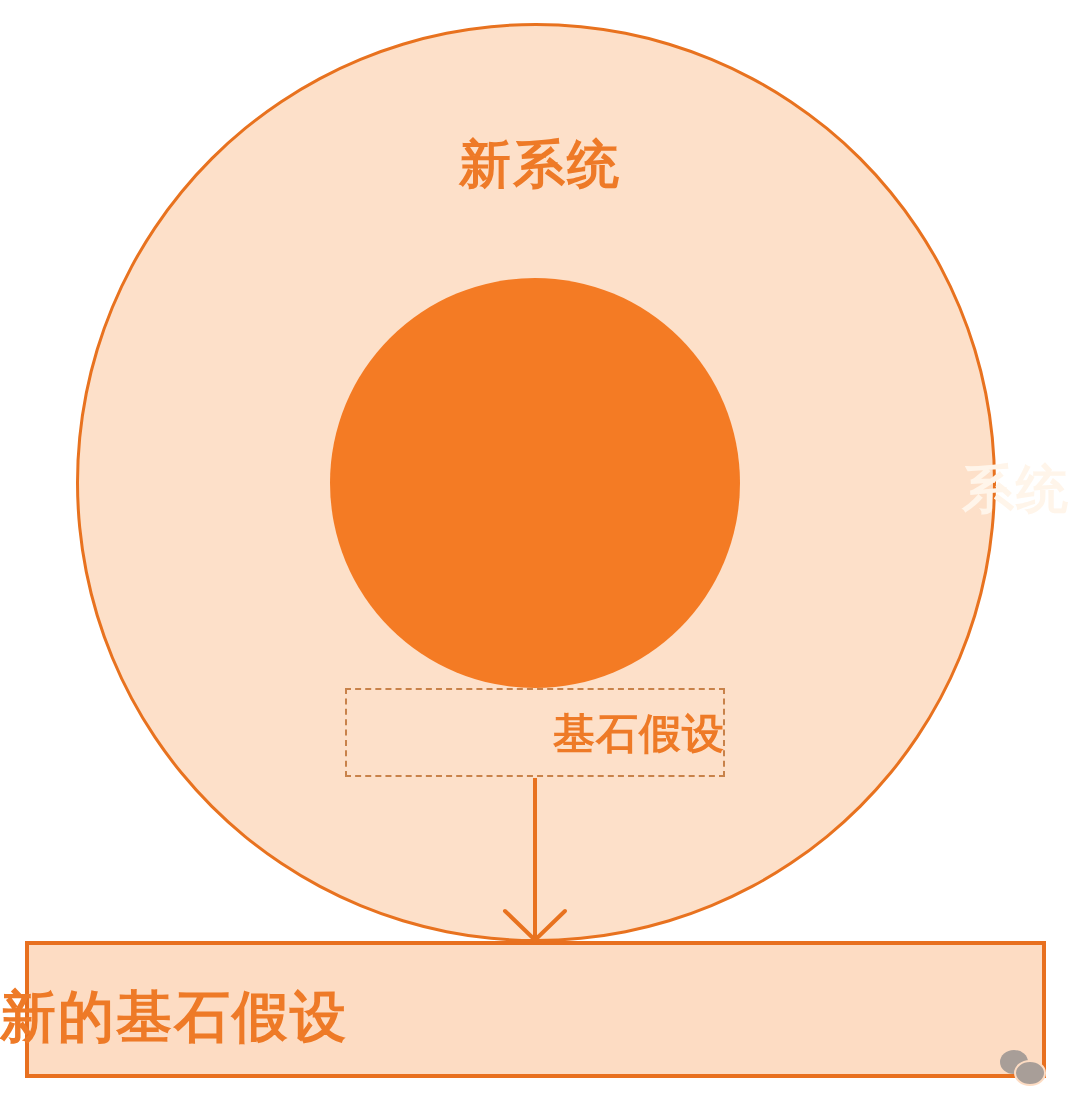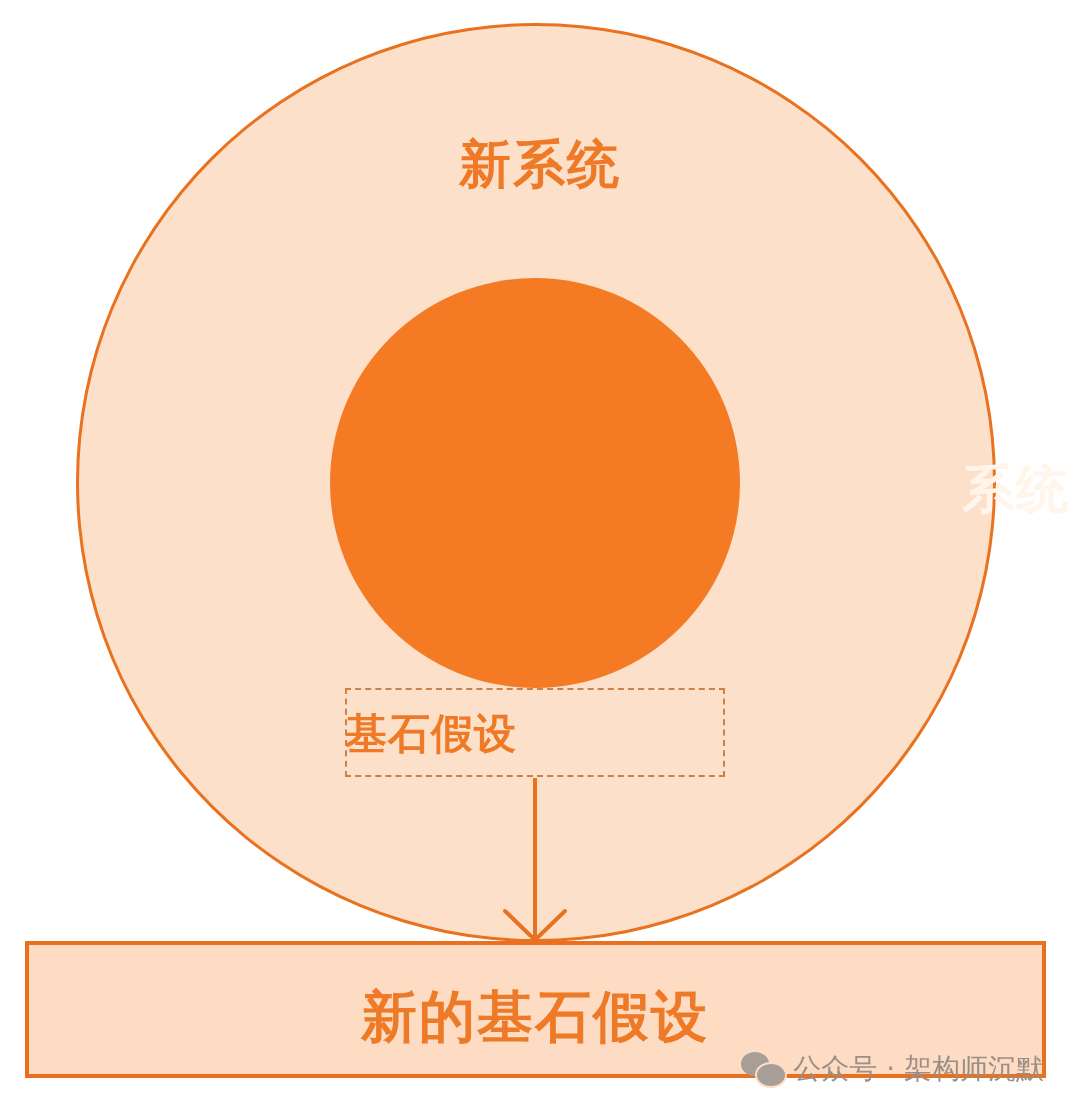--- a/index.html
+++ b/index.html
@@ -60,21 +60,21 @@
       left: 345px; top: 688px;
       width: 380px; height: 89px;
       border: 2px dashed #c8824a;
       box-sizing: border-box;
       background: #fde0c9;
     }
     .dashed-label {
       position: absolute;
       left: 345px; top: 706px;
       width: 380px;
-      text-align: left;
+      text-align: right;
       font-size: 42px;
       font-weight: bold;
       color: #ee7a27;
       letter-spacing: 1px;
     }
     .arrow-svg {
       position: absolute;
       left: 0; top: 0;
       width: 1080px; height: 1112px;
       pointer-events: none;
@@ -84,21 +84,21 @@
       left: 25px; top: 941px;
       width: 1021px; height: 137px;
       background: #fddcc3;
       border: 4px solid #e8701f;
       box-sizing: border-box;
     }
     .bottom-label {
       position: absolute;
       left: 0; top: 980px;
       width: 1070px;
-      text-align: center;
+      text-align: left;
       font-size: 56px;
       font-weight: bold;
       color: #ee7a27;
       letter-spacing: 2px;
     }
     .watermark {
       position: absolute;
       right: 36px; top: 1050px;
       display: flex;
       align-items: center;
@@ -144,16 +144,15 @@
     <line x1="565" y1="911" x2="535" y2="940" stroke="#e8721f" stroke-width="4" stroke-linecap="round"></line>
   </svg>
 
   <div class="bottom-label">新的基石假设</div>
 
   <div class="watermark">
     <span class="wechat-icon">
       <span class="b1"></span>
         <span class="b2"></span>
     </span>
-    <span>公众号 · 架构师沉默</span>
   </div>
 
 </div>
 
 </body></html>

